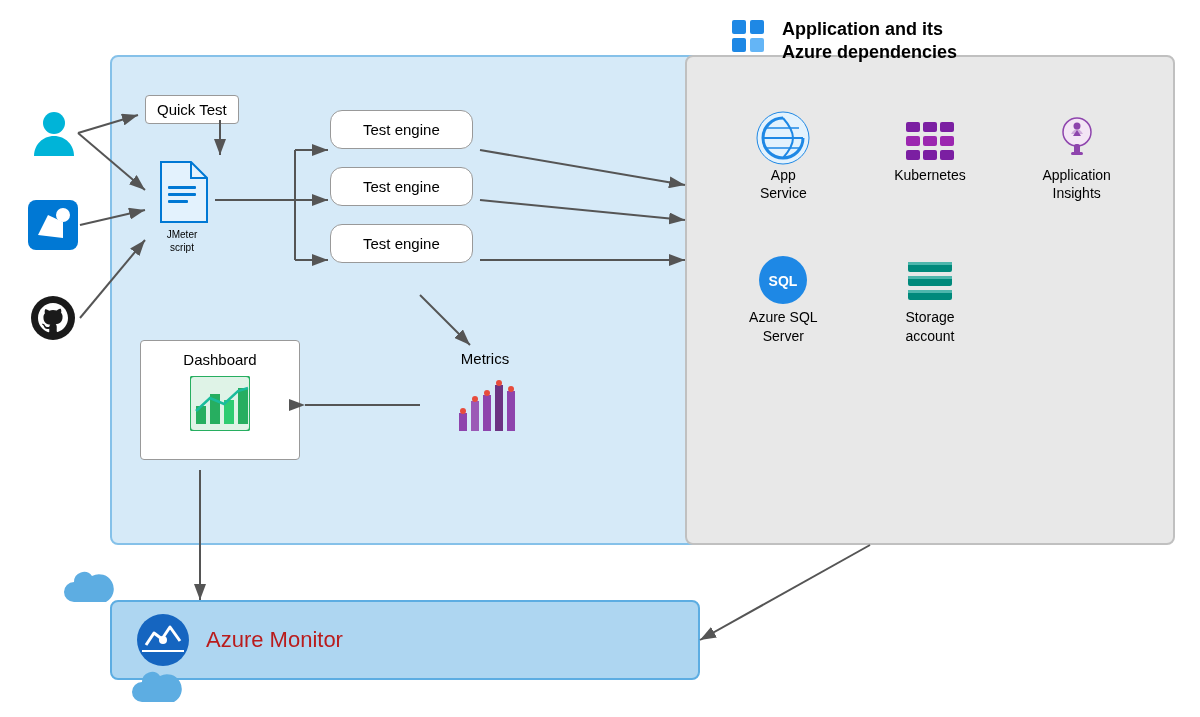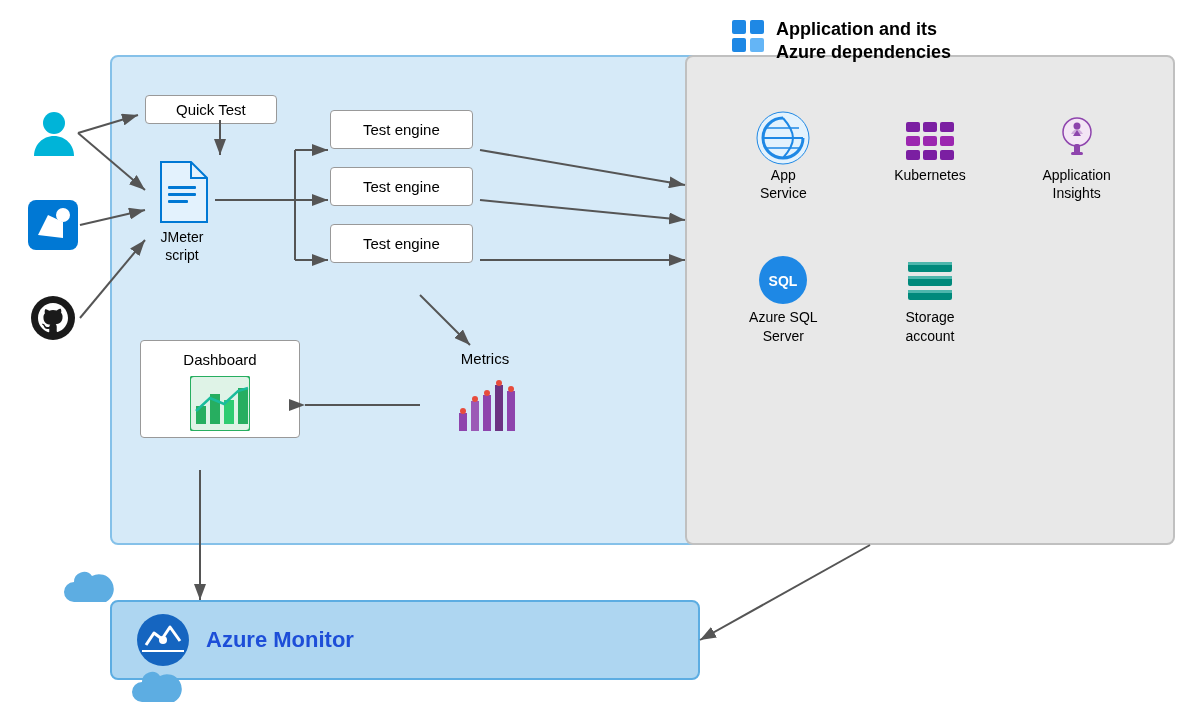--- a/index.html
+++ b/index.html
@@ -50,21 +50,21 @@
       border: 2px solid #c0c0c0;
       border-radius: 8px;
     }
 
     .app-deps-header {
       position: absolute;
       left: 730px;
       top: 18px;
       display: flex;
       align-items: flex-start;
-      gap: 10px;
+      gap: 16px;
     }
 
     .app-deps-grid-icon {
       width: 36px;
       height: 36px;
       flex-shrink: 0;
     }
 
     .app-deps-title {
       font-weight: 700;
@@ -82,34 +82,34 @@
       background: #aed6f1;
       border: 2px solid #5dade2;
       border-radius: 8px;
       display: flex;
       align-items: center;
       gap: 16px;
       padding: 0 24px;
     }
 
     .azure-monitor-title {
-      font-weight: 700;
+      font-weight: 400;
       font-size: 22px;
-      color: #1d4ed8;
+      color: #b91c1c;
     }
 
     
     .quick-test-box {
       position: absolute;
       left: 145px;
       top: 95px;
       background: #fff;
       border: 1.5px solid #999;
       border-radius: 4px;
-      padding: 5px 30px;
+      padding: 5px 11px;
       font-size: 15px;
       font-weight: 500;
     }
 
     
     .jmeter-area {
       position: absolute;
       left: 155px;
       top: 160px;
       display: flex;
@@ -123,33 +123,33 @@
       left: 330px;
       top: 110px;
       display: flex;
       flex-direction: column;
       gap: 18px;
     }
 
     .test-engine-box {
       background: #fff;
       border: 1.5px solid #999;
-      border-radius: 4px;
+      border-radius: 12px;
       padding: 10px 32px;
       font-size: 15px;
       white-space: nowrap;
     }
 
     
     .dashboard-box {
       position: absolute;
       left: 140px;
       top: 340px;
       width: 160px;
-      height: 98px;
+      height: 120px;
       background: #fff;
       border: 1.5px solid #999;
       border-radius: 4px;
       display: flex;
       flex-direction: column;
       align-items: center;
       justify-content: flex-start;
       padding-top: 10px;
       gap: 8px;
     }
@@ -272,21 +272,21 @@
 
   <div class="jmeter-area">
 
     <svg width="54" height="64" viewBox="0 0 54 64">
       <path d="M6 2 L36 2 L52 18 L52 62 L6 62 Z" fill="#e3f2fd" stroke="#0078d4" stroke-width="2"></path>
       <path d="M36 2 L36 18 L52 18" fill="none" stroke="#0078d4" stroke-width="2"></path>
       <rect x="13" y="26" width="28" height="3" rx="1" fill="#0078d4"></rect>
       <rect x="13" y="33" width="28" height="3" rx="1" fill="#0078d4"></rect>
       <rect x="13" y="40" width="20" height="3" rx="1" fill="#0078d4"></rect>
     </svg>
-    <div style="font-size:14px;text-align:center;line-height:1.3;margin-top:4px;">JMeter<br>script</div>
+    <div style="font-size:10px;text-align:center;line-height:1.3;margin-top:4px;">JMeter<br>script</div>
   </div>
 
   <div class="test-engines-area">
     <div class="test-engine-box">Test engine</div>
     <div class="test-engine-box">Test engine</div>
     <div class="test-engine-box">Test engine</div>
   </div>
 
   <div class="dashboard-box">
     <div class="dashboard-label">Dashboard</div>

